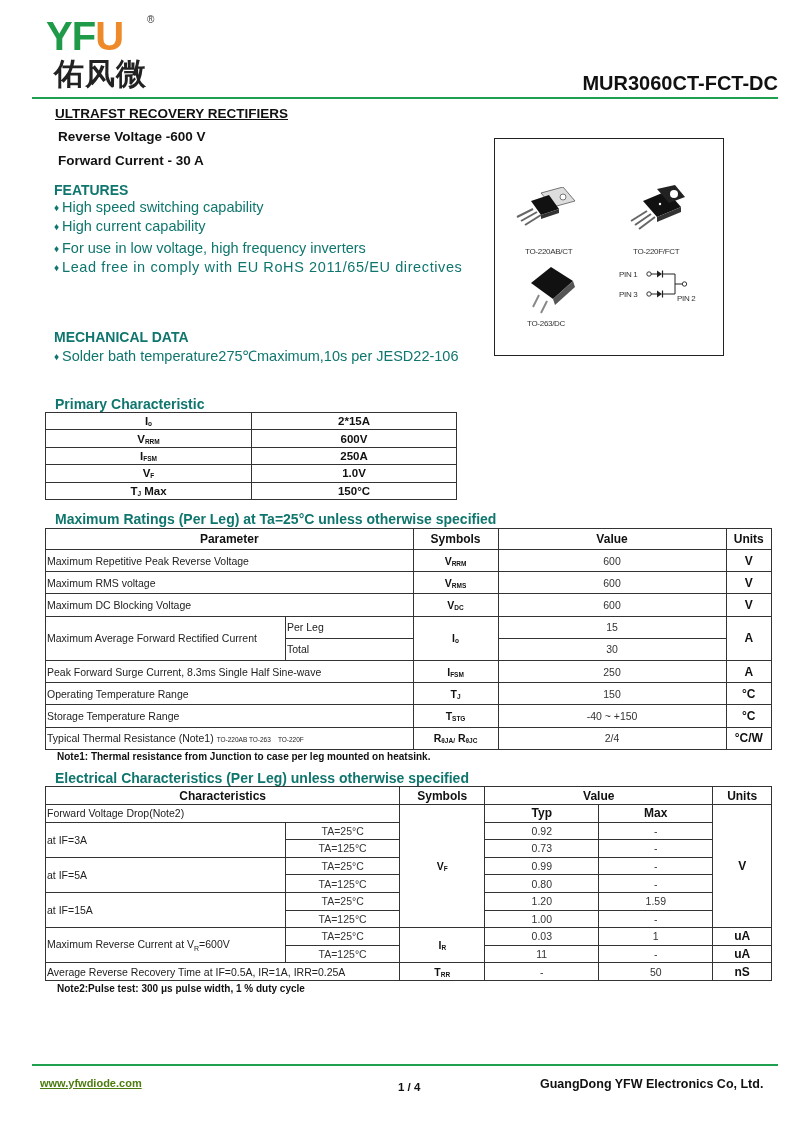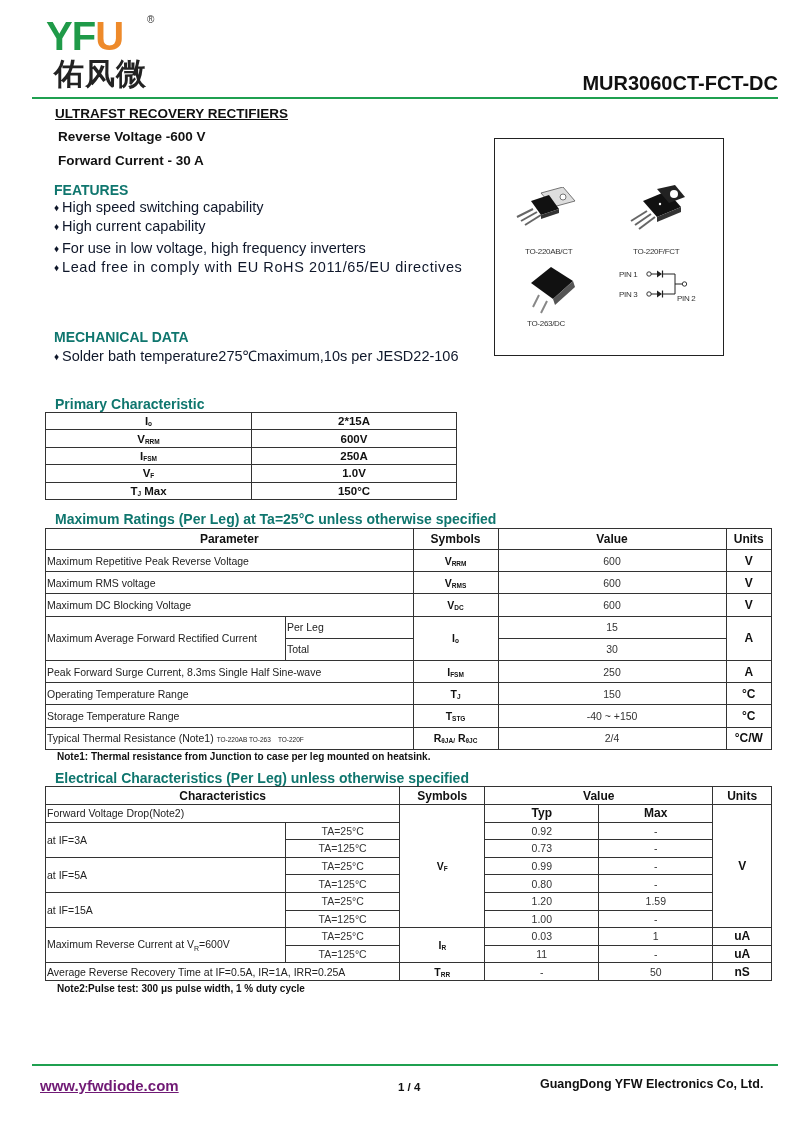--- a/index.html
+++ b/index.html
@@ -13,21 +13,21 @@
   .logo-latin .o { color: #ee8a2a; }
   .logo-reg { position: absolute; left: 101px; top: 8px; font-size: 10px; color: #333; }
   .logo-cn { position: absolute; left: 8px; top: 52px; font-size: 30px; font-weight: bold; color: #222; letter-spacing: 1px; line-height: 32px; font-family: "DejaVu Sans", sans-serif; }
   .header-line { left: 32px; top: 97px; width: 746px; height: 2px; background: #1fa050; }
   .part-number { right: 22px; top: 72px; font-size: 20px; font-weight: bold; color: #111; }
 
   .title { left: 55px; top: 106px; font-size: 13.5px; font-weight: bold; text-decoration: underline; }
   .spec1 { left: 58px; top: 129px; font-size: 13.5px; font-weight: bold; }
   .spec2 { left: 58px; top: 153px; font-size: 13.5px; font-weight: bold; }
   .sec-head { font-size: 14px; font-weight: bold; color: #0f766e; }
-  .feat-list { left: 54px; font-size: 14.5px; color: #0f172a; }
+  .feat-list { left: 54px; font-size: 14.5px; color: #0f766e; }
   .feat-list div { height: 19px; line-height: 19px; white-space: nowrap; }
   .bullet { font-size: 10px; display: inline-block; width: 8px; vertical-align: 1px; }
 
   
   .pkg-box { left: 494px; top: 138px; width: 230px; height: 218px; border: 1.5px solid #222; }
   .pkg-label { position: absolute; font-size: 8px; color: #333; letter-spacing: -0.3px; }
   .pkg-svg { position: absolute; }
 
   
   table { border-collapse: collapse; position: absolute; }
@@ -39,21 +39,21 @@
   .mr td.l, .ec td.l { text-align: left; padding-left: 1px; color: #222; }
   .mr td.v, .ec td.v { color: #333; }
   .mr td.u, .ec td.u { font-weight: bold; font-size: 12px; }
   .sym { font-weight: bold; font-size: 11px; }
   .ec td { font-size: 10.5px; height: 17.6px; }
   .ec th.sub { height: 17.6px; }
   .tiny { font-size: 6.5px; }
   .note { font-size: 10px; font-weight: bold; color: #111; }
 
   .footer-line { left: 32px; top: 1064px; width: 746px; height: 2px; background: #1fa050; }
-  .footer-url { left: 40px; top: 1077px; font-size: 15px; font-weight: bold; color: #701a75; text-decoration: underline; }
+  .footer-url { left: 40px; top: 1077px; font-size: 11px; font-weight: bold; color: #4d7c0f; text-decoration: underline; }
   .footer-page { left: 398px; top: 1081px; font-size: 11.5px; font-weight: bold; }
   .footer-company { left: 540px; top: 1077px; font-size: 12.5px; font-weight: bold; color: #111; }
 </style>
 </head>
 <body>
 
 <div class="abs logo">
   <div class="logo-latin"><span class="g">YF</span><span class="o">U</span></div>
   <div class="logo-reg">®</div>
   <div class="logo-cn">佑风微</div>

